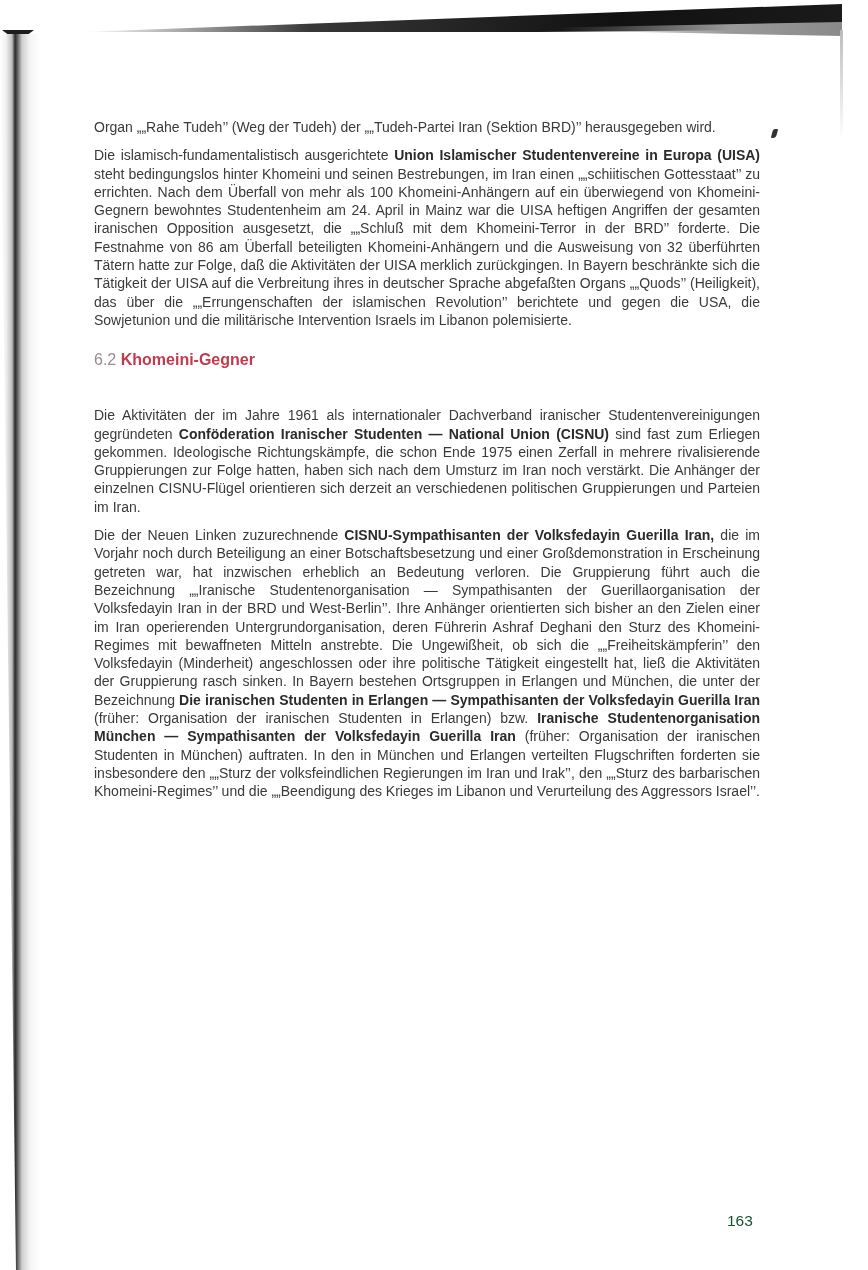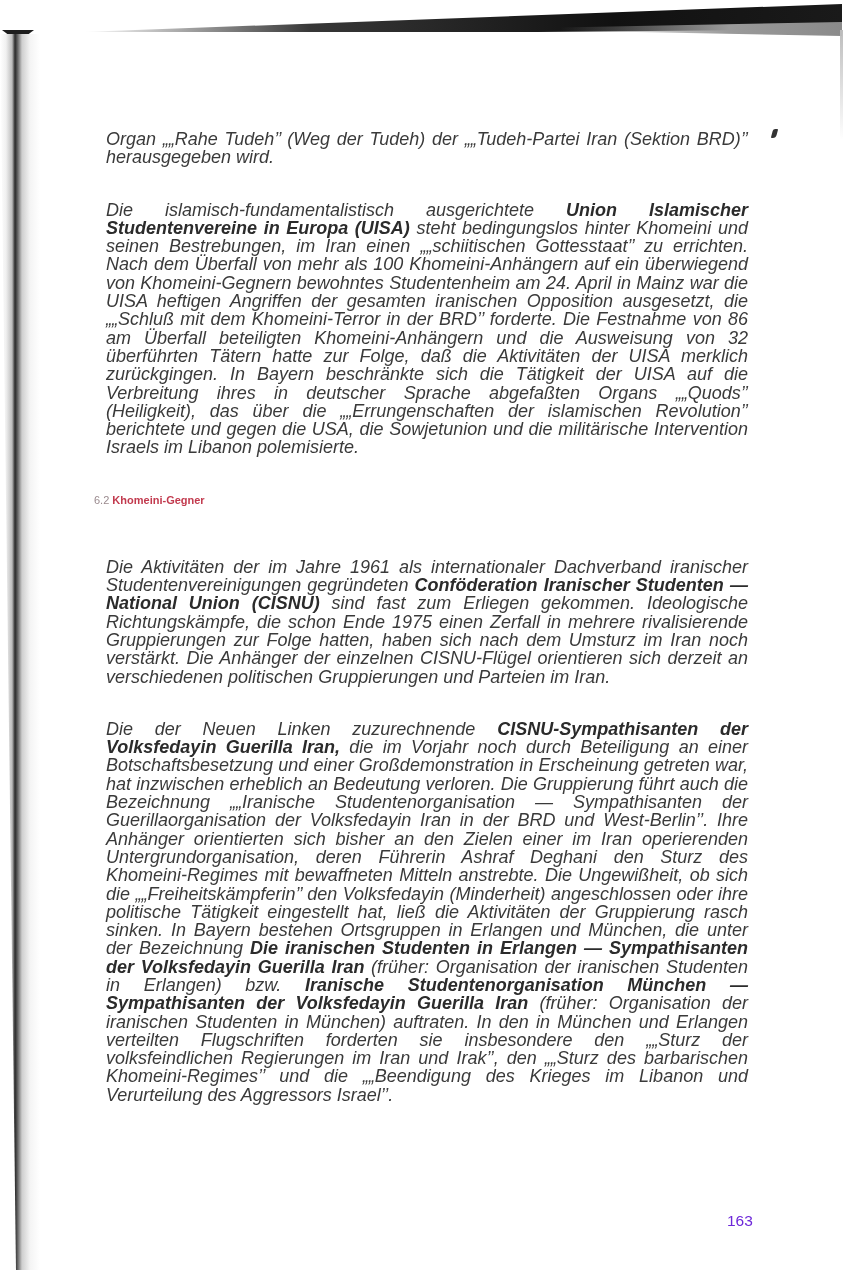--- a/index.html
+++ b/index.html
@@ -62,36 +62,35 @@
       border-top: 12px solid #1d1d1d;
     }
 
     .page {
       position: absolute;
       left: 94px;
       top: 118px;
       width: 666px;
     }
     p {
-      margin: 12px;
-      font-size: 18px;
+      margin: 0;
+      font-size: 14px;
       line-height: 18.3px;
       text-align: justify;
       hyphens: none;
-      font-style: italic;
     }
     .gap { height: 10px; }
     .gap-lg { height: 22px; }
     b {
       font-weight: bold;
       color: #2b2b2b;
     }
     h2, h3 {
       margin: 0;
-      font-size: 11px;
+      font-size: 16px;
       line-height: 18px;
       font-weight: normal;
     }
     .sec-num {
       color: #9a8a8e;
     }
     .sec-title {
       color: #c23a4e;
       font-weight: bold;
     }
@@ -103,21 +102,21 @@
       height: 9px;
       background: #333;
       border-radius: 2px 1px 3px 1px;
       transform: skewX(-15deg);
     }
     .page-number {
       position: absolute;
       left: 727px;
       top: 1212px;
       font-size: 15.5px;
-      color: #6d28d9;
+      color: #14532d;
     }
   </style>
 </head>
 <body>
 
 <div class="top-shadow"></div>
 <div class="top-shadow-grey"></div>
 <div class="right-edge"></div>
 <div class="spine-tip"></div>
 <div class="spine"></div>

